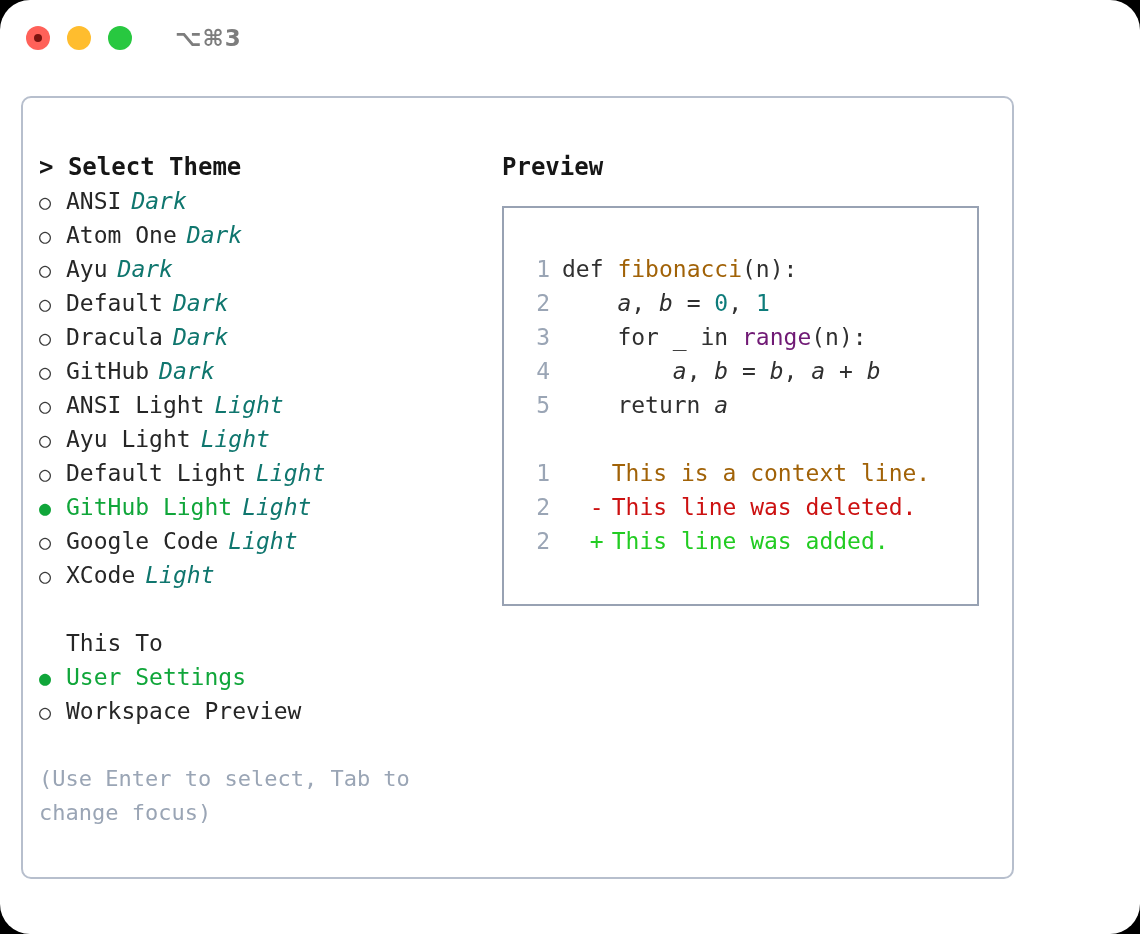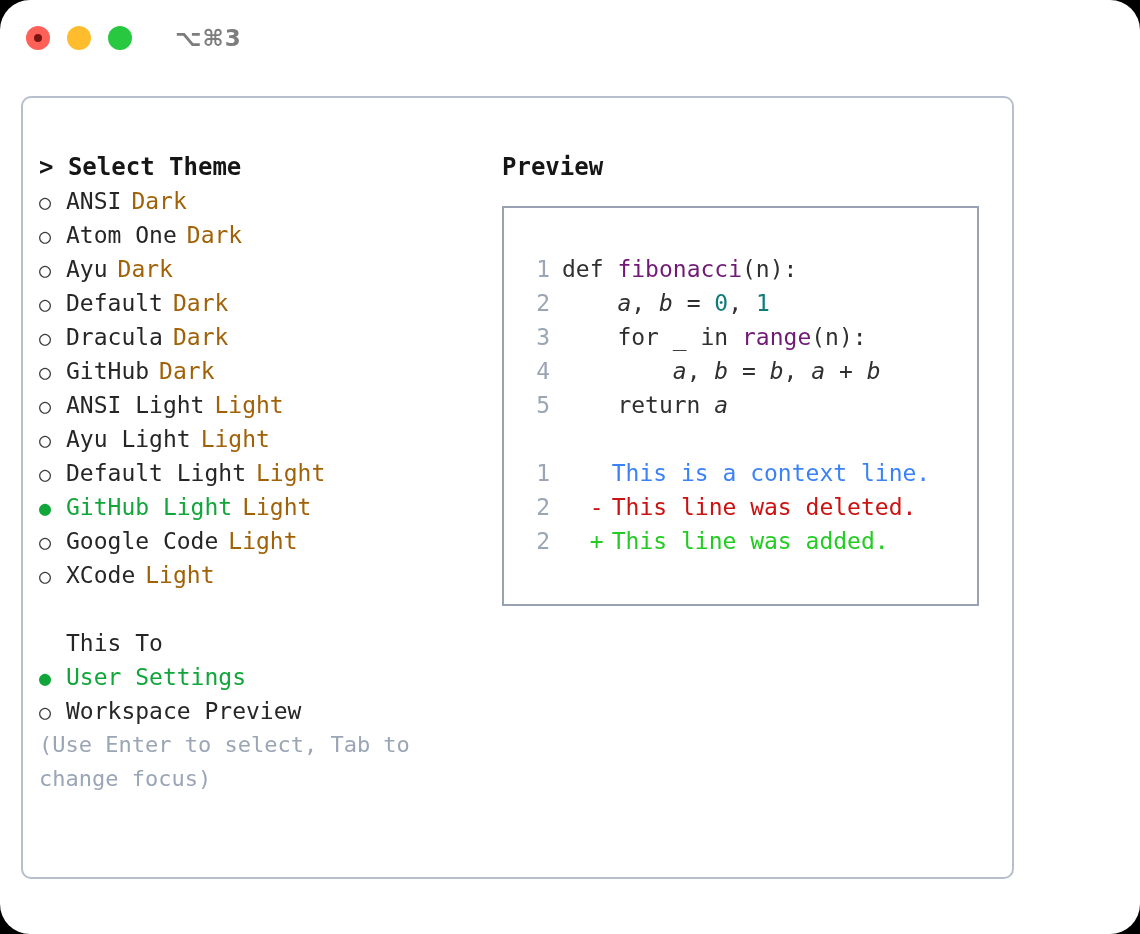--- a/index.html
+++ b/index.html
@@ -115,36 +115,38 @@
     width: 27px;
     flex: 0 0 27px;
     color: #3a3a3a;
     font-size: 20px;
     line-height: 34px;
   }
   .marker.on { color: #10a63a; }
   .opt-label { color: #262626; }
   .opt-row.selected .opt-label { color: #10a63a; }
   .opt-tag {
-    color: #a16207;
+    color: #0f766e;
     padding-left: 10px;
+    font-style: italic;
   }
 
   .section-gap { height: 34px; }
 
   .section-header {
     font-size: 23px;
     color: #262626;
     line-height: 34px;
     height: 34px;
     padding-left: 27px;
     white-space: pre;
   }
 
   .hint {
+    margin-top: 34px;
     font-size: 22px;
     color: #9aa5b5;
     line-height: 34px;
     width: 408px;
   }
 
   
   #right-col {
     position: absolute;
     left: 479px;
@@ -175,33 +177,33 @@
     font-size: 23px;
     white-space: pre;
   }
   .lnum {
     width: 28px;
     flex: 0 0 28px;
     text-align: right;
     color: #9aa5b5;
     padding-right: 12px;
   }
-  .tok-fn    { color: #701a75; }
+  .tok-fn    { color: #a16207; }
   .tok-num   { color: #0e7c7b; }
   .tok-call  { color: #701a75; }
   .tok-var   { color: #303030; font-style: italic; }
   .tok-punct { color: #303030; }
 
   .diff-gap { height: 34px; }
   .dmark {
     width: 22px;
     flex: 0 0 22px;
   }
   .diff-ctx .dtext,
-  .diff-ctx .dmark { color: #3b82f6; }
+  .diff-ctx .dmark { color: #a16207; }
   .diff-del .dtext,
   .diff-del .dmark { color: #cc1111; }
   .diff-add .dtext,
   .diff-add .dmark { color: #22cc22; }
 </style>
 </head>
 <body>
 
 <div id="app-window">
 

